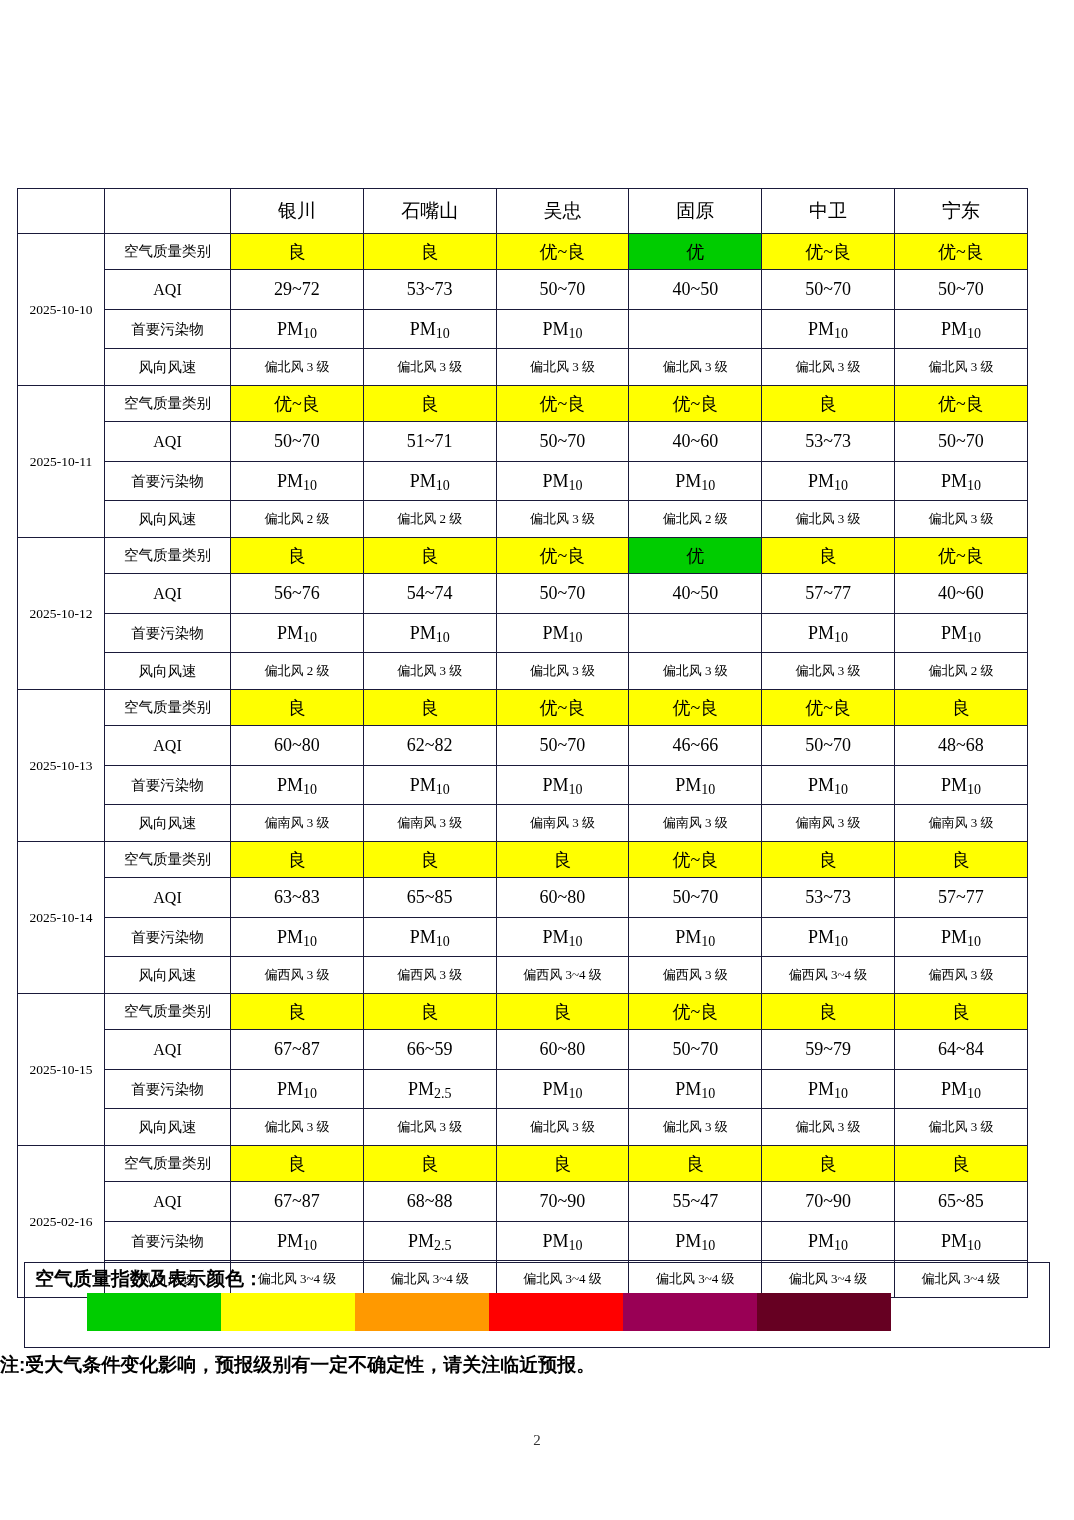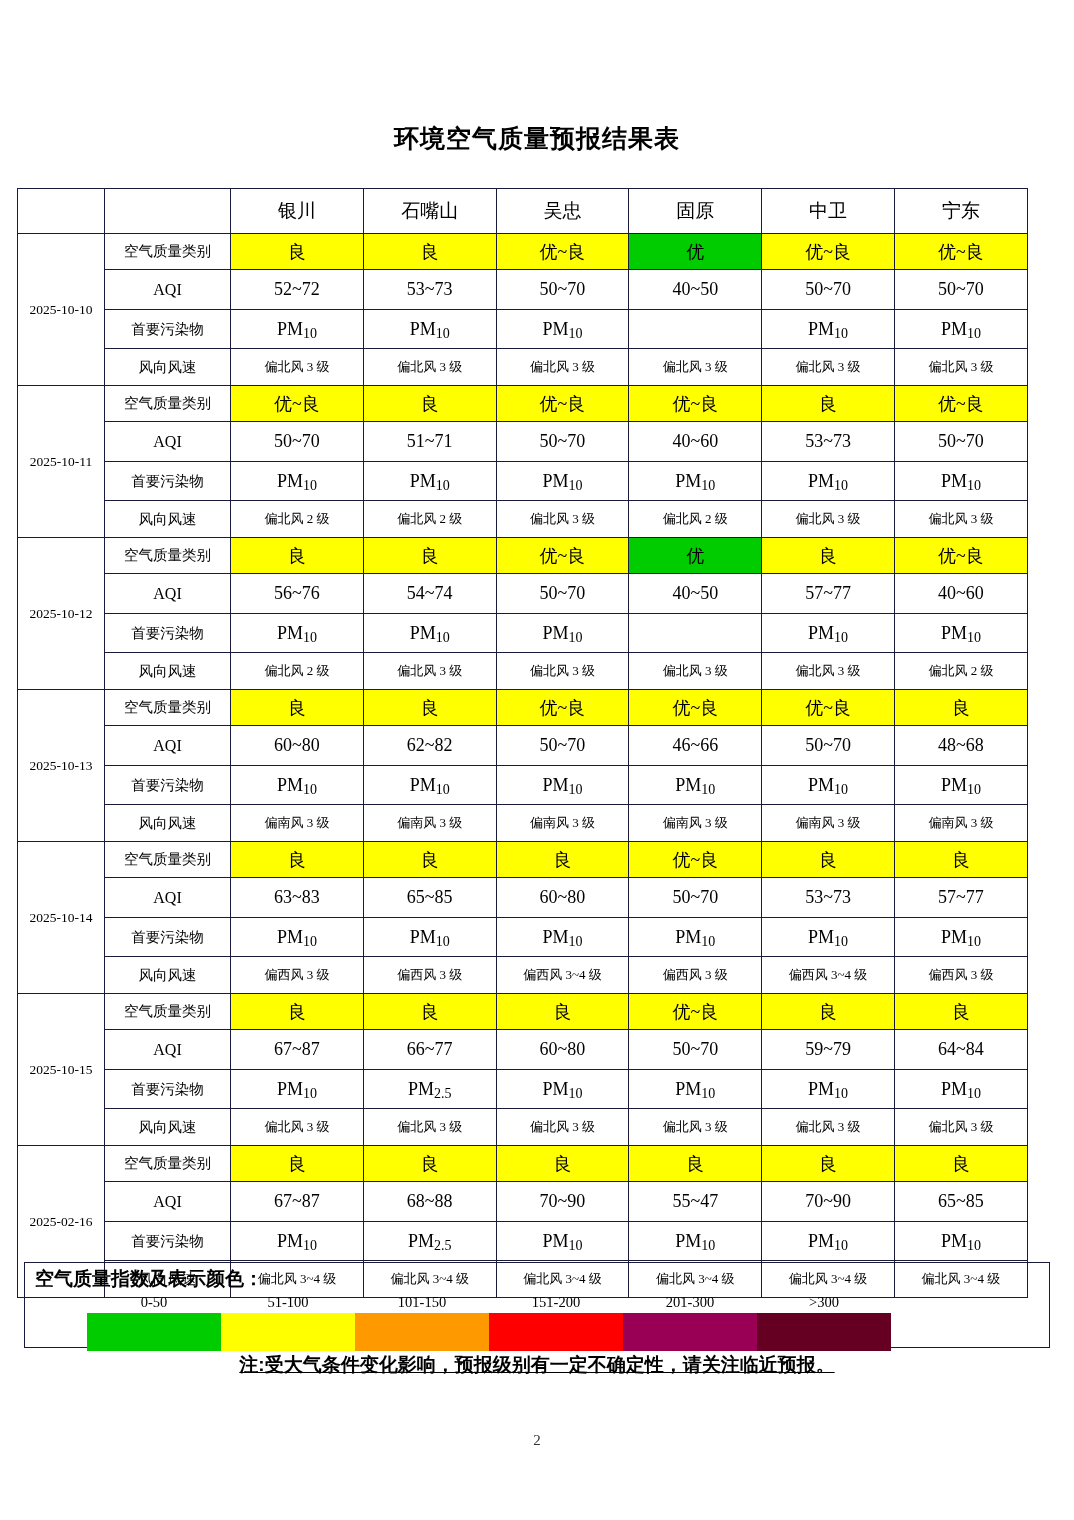--- a/index.html
+++ b/index.html
@@ -162,43 +162,40 @@
     flex: 1 1 0;
     height: 38px;
   }
 
   
   .foot-note {
     position: absolute;
     top: 1352px;
     left: 0;
     width: 1074px;
-    text-align: center;
     font-family: "Liberation Sans", "DejaVu Sans", sans-serif;
     font-size: 19px;
     font-weight: bold;
     line-height: 26px;
-    text-decoration: underline;
   }
   .page-number {
     position: absolute;
     top: 1432px;
     left: 0;
     width: 1074px;
     text-align: center;
     font-size: 15px;
     color: #333;
   }
 </style>
 </head>
 <body>
 
 <div class="page">
 
-  <div class="doc-title">环境空气质量预报结果表</div>
 
   <table class="aqi">
     <colgroup>
       <col class="c-date">
         <col class="c-item">
       <col class="c-city">
         <col class="c-city">
         <col class="c-city">
       <col class="c-city">
         <col class="c-city">
@@ -220,21 +217,21 @@
           <td class="item-label">空气质量类别</td>
           <td class="v-cat" style="background:#ffff00">良</td>
           <td class="v-cat" style="background:#ffff00">良</td>
           <td class="v-cat" style="background:#ffff00">优~良</td>
           <td class="v-cat" style="background:#00cc00">优</td>
           <td class="v-cat" style="background:#ffff00">优~良</td>
           <td class="v-cat" style="background:#ffff00">优~良</td>
         </tr>
         <tr class="r-aqi">
           <td class="item-label aqi-label">AQI</td>
-          <td class="v-aqi">52~72</td>
+          <td class="v-aqi">29~72</td>
           <td class="v-aqi">53~73</td>
           <td class="v-aqi">50~70</td>
           <td class="v-aqi">40~50</td>
           <td class="v-aqi">50~70</td>
           <td class="v-aqi">50~70</td>
         </tr>
         <tr class="r-pol">
           <td class="item-label">首要污染物</td>
           <td class="v-pol">PM<sub>10</sub></td>
           <td class="v-pol">PM<sub>10</sub></td>
@@ -406,21 +403,21 @@
           <td class="v-cat" style="background:#ffff00">良</td>
           <td class="v-cat" style="background:#ffff00">良</td>
           <td class="v-cat" style="background:#ffff00">良</td>
           <td class="v-cat" style="background:#ffff00">优~良</td>
           <td class="v-cat" style="background:#ffff00">良</td>
           <td class="v-cat" style="background:#ffff00">良</td>
         </tr>
         <tr class="r-aqi">
           <td class="item-label aqi-label">AQI</td>
           <td class="v-aqi">67~87</td>
-          <td class="v-aqi">66~77</td>
+          <td class="v-aqi">66~59</td>
           <td class="v-aqi">60~80</td>
           <td class="v-aqi">50~70</td>
           <td class="v-aqi">59~79</td>
           <td class="v-aqi">64~84</td>
         </tr>
         <tr class="r-pol">
           <td class="item-label">首要污染物</td>
           <td class="v-pol">PM<sub>10</sub></td>
           <td class="v-pol">PM<sub>2.5</sub></td>
           <td class="v-pol">PM<sub>10</sub></td>
@@ -473,28 +470,20 @@
           <td class="v-wind">偏北风 3~4 级</td>
           <td class="v-wind">偏北风 3~4 级</td>
           <td class="v-wind">偏北风 3~4 级</td>
         </tr>
       </tbody>
   </table>
 
   <div class="legend-box">
     <div class="legend-title">空气质量指数及表示颜色：</div>
     <div class="legend-scale">
-      <div class="legend-labels" id="legend-labels">
-          <div>0-50</div>
-          <div>51-100</div>
-          <div>101-150</div>
-          <div>151-200</div>
-          <div>201-300</div>
-          <div>&gt;300</div>
-        </div>
       <div class="legend-bars" id="legend-bars">
           <div style="background:#00cc00"></div>
           <div style="background:#ffff00"></div>
           <div style="background:#ff9900"></div>
           <div style="background:#ff0000"></div>
           <div style="background:#990055"></div>
           <div style="background:#660022"></div>
         </div>
     </div>
   </div>

